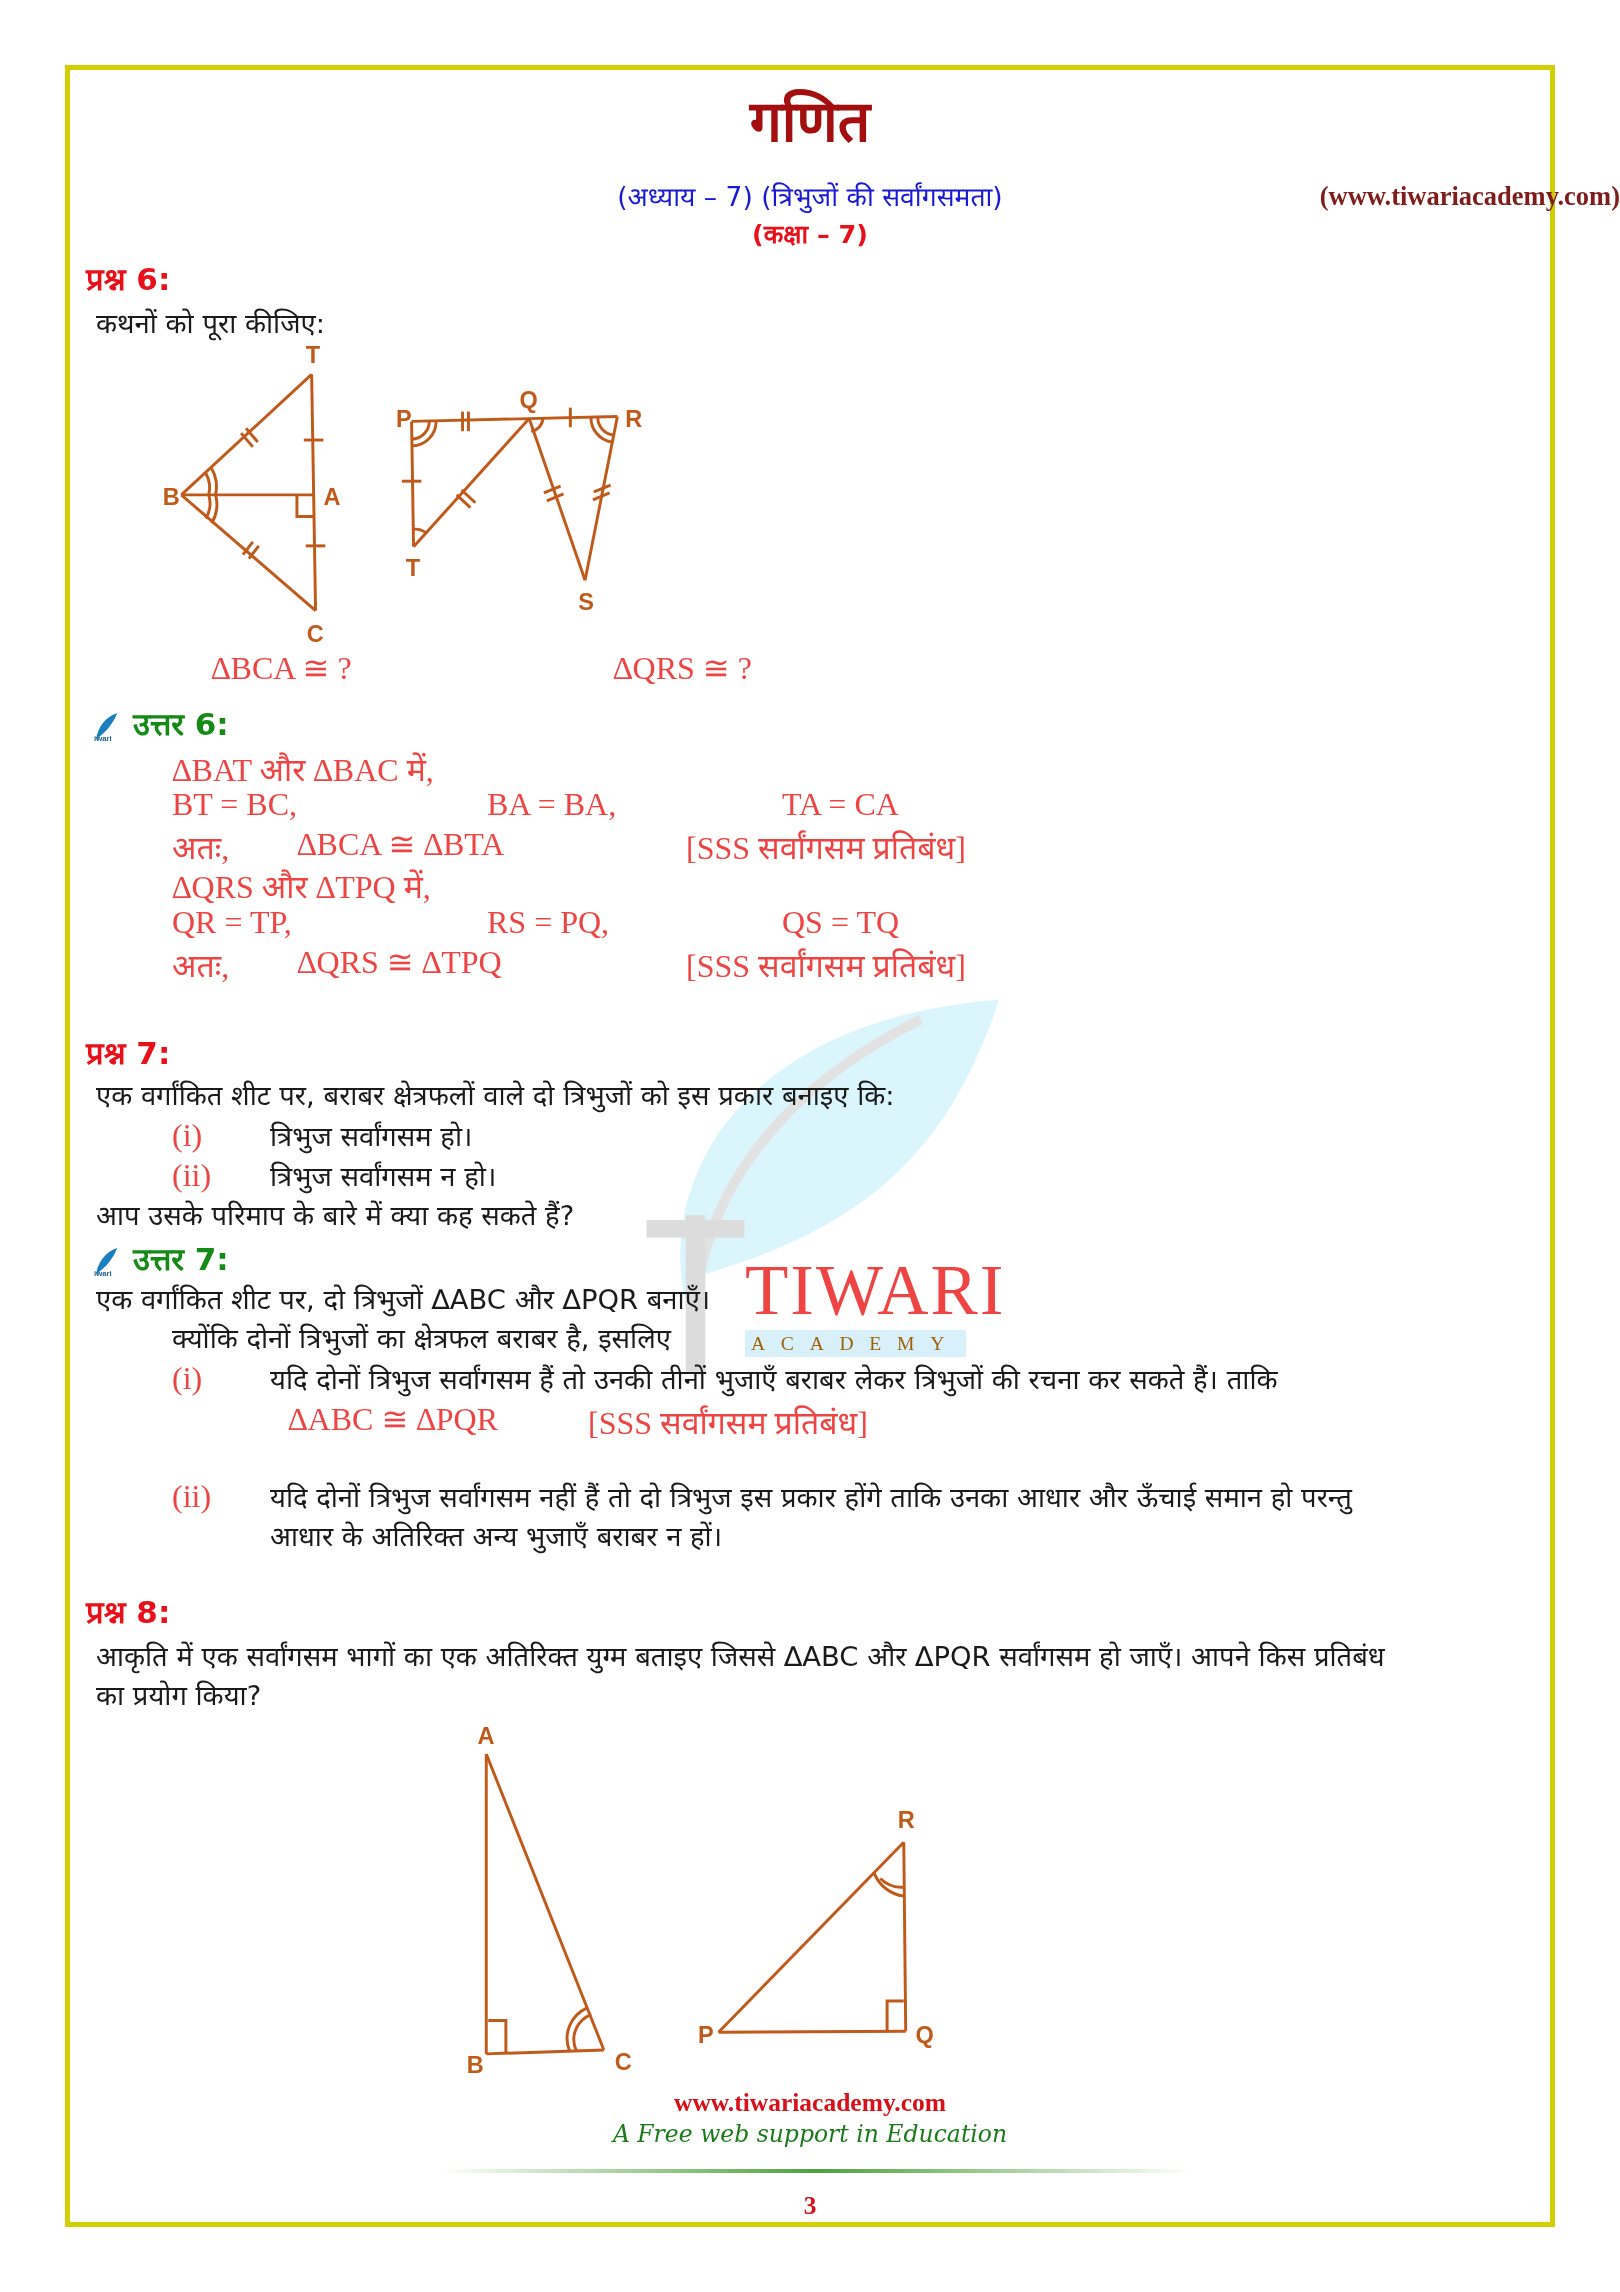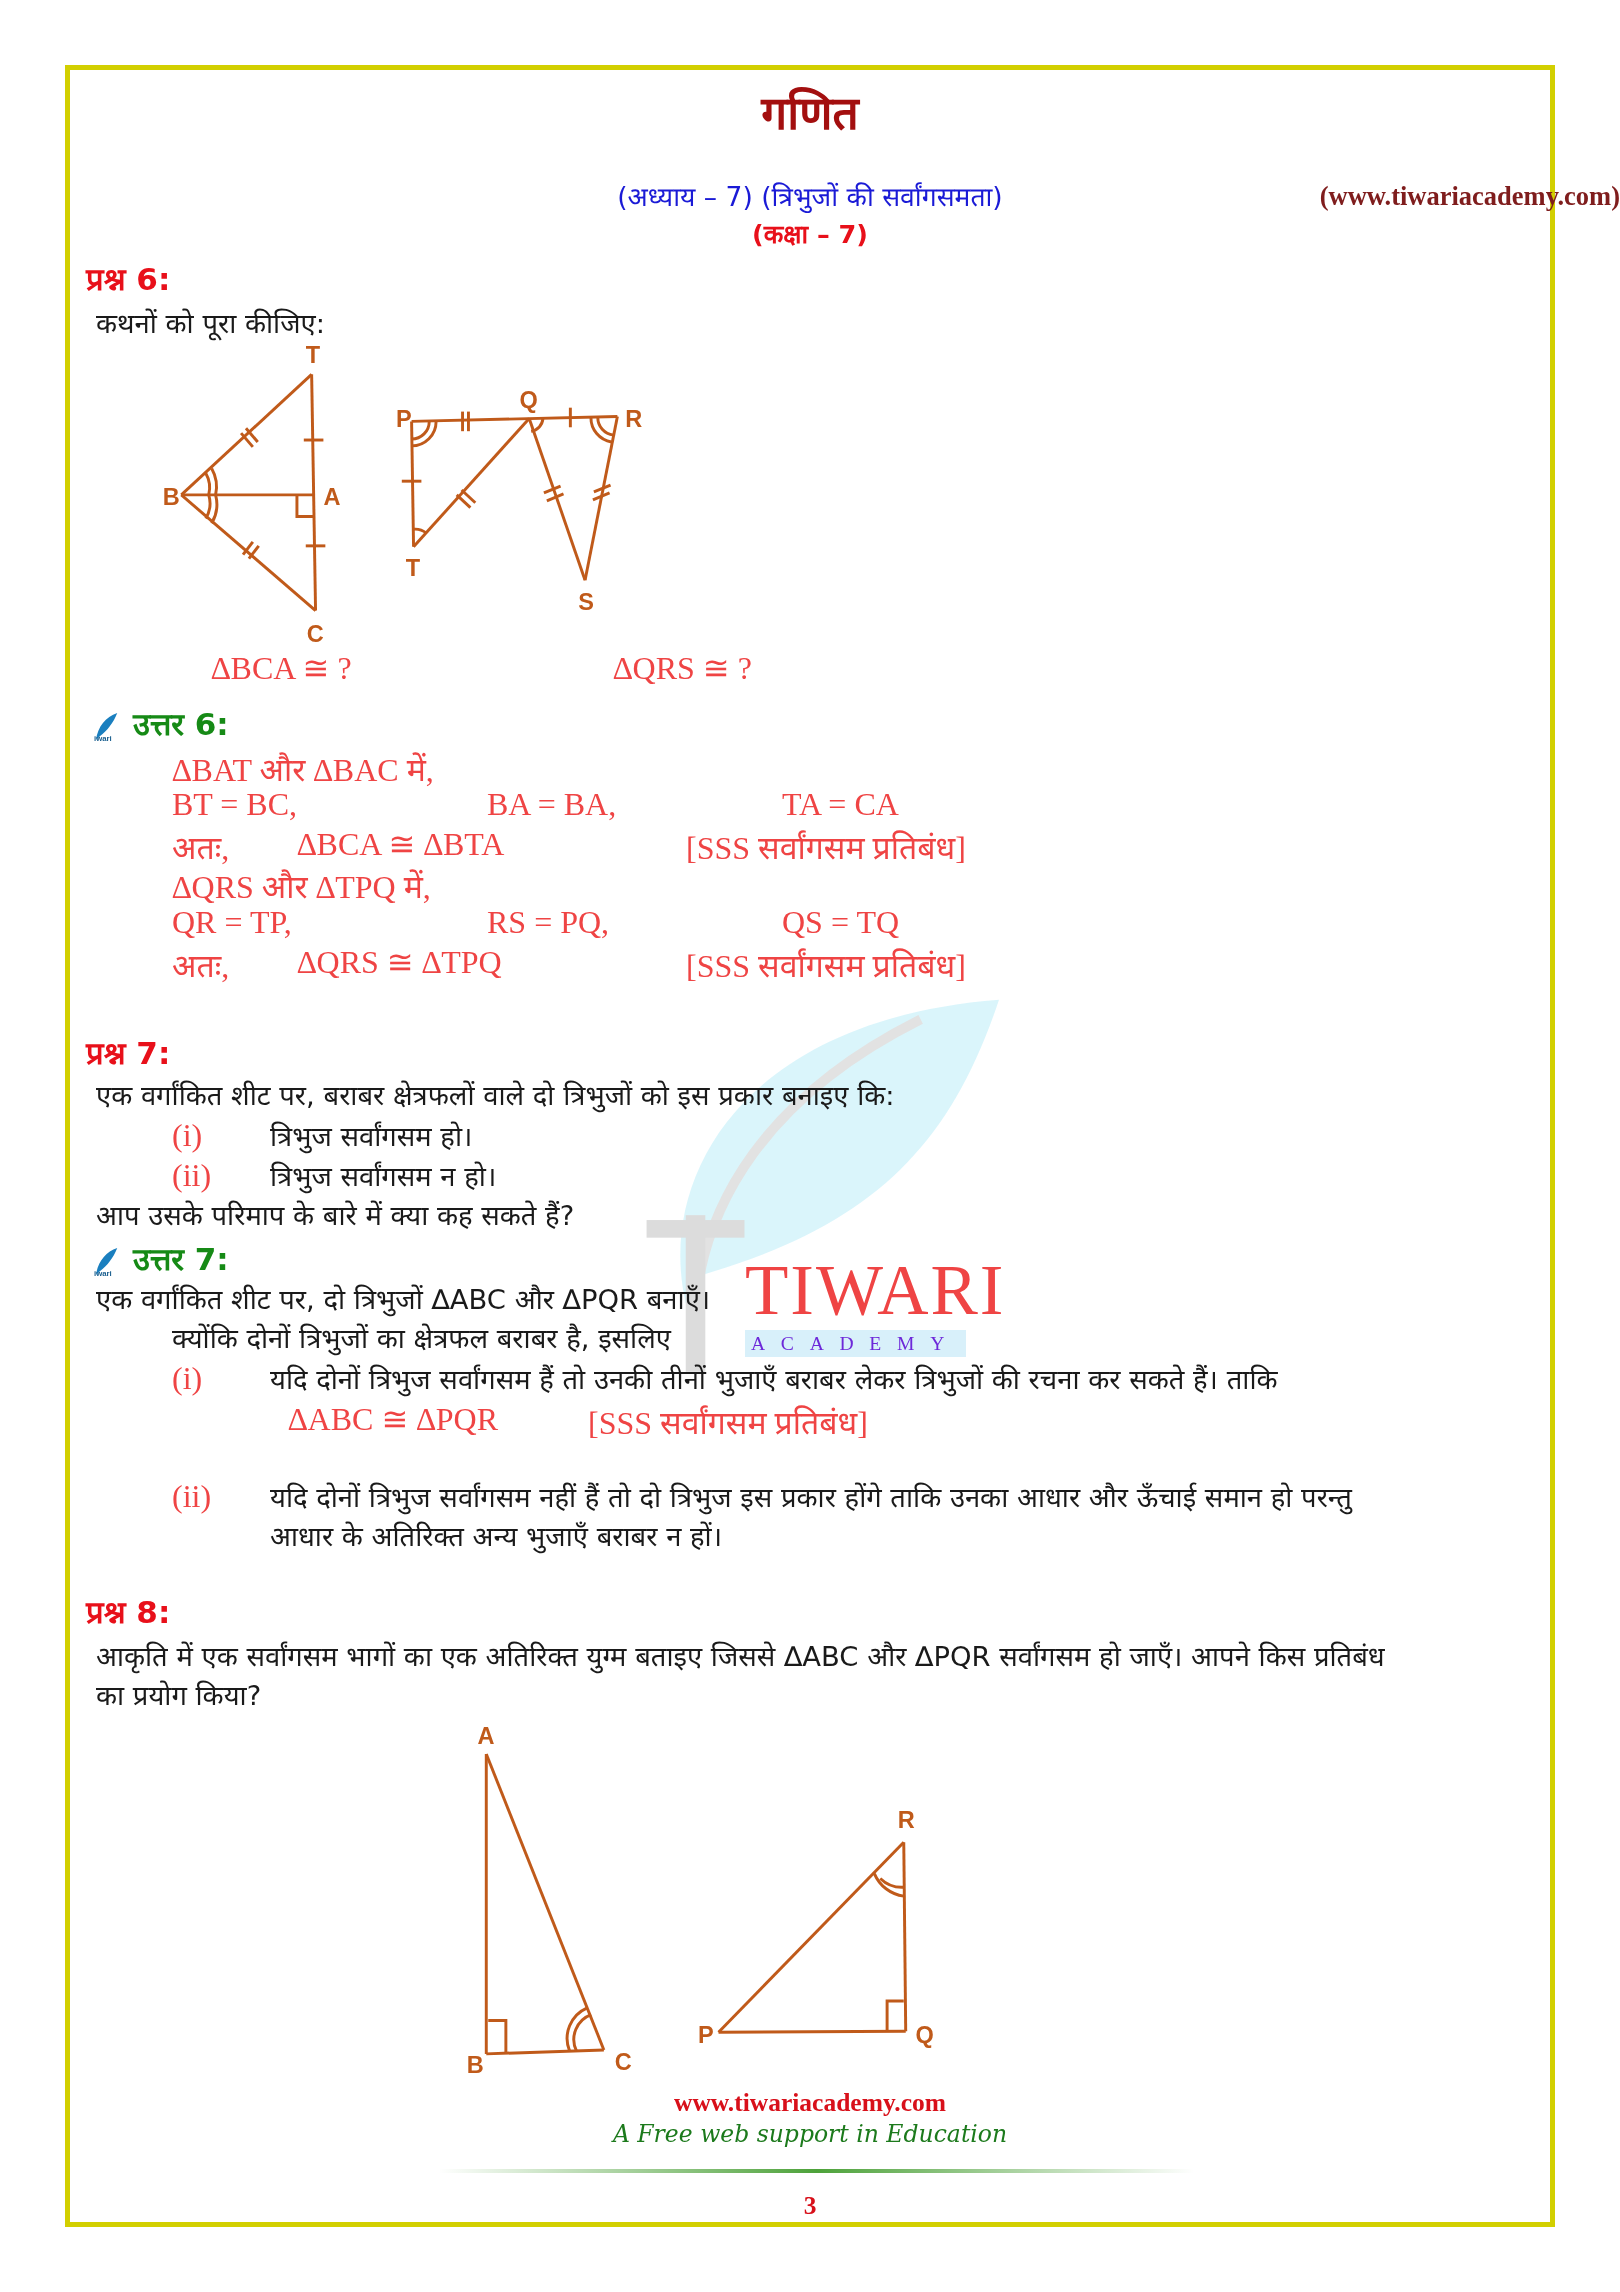--- a/index.html
+++ b/index.html
@@ -1,34 +1,34 @@
 <!DOCTYPE html>
 <html><head>
 <meta charset="utf-8">
 <style>
   html, body { margin:0; padding:0; background:#ffffff; }
   body { width:1620px; height:2293px; position:relative; overflow:hidden;
          font-family:"Liberation Serif", "DejaVu Serif", serif; color:#111; }
   .frame { position:absolute; left:65px; top:65px; width:1490px; height:2162px;
            border:5.9px solid #d2cf00; box-sizing:border-box; }
   .abs { position:absolute; white-space:nowrap; }
-  .title { left:0; width:1620px; text-align:center; top:80px; font-size:46px; font-weight:bold;
+  .title { left:0; width:1620px; text-align:center; top:80px; font-size:57px; font-weight:bold;
            color:#a30f0f; font-family:"DejaVu Sans", sans-serif; }
   .site { left:0; width:1620px; text-align:right; top:147px; font-size:26.5px; font-weight:bold; color:#7f1d1d;margin-top:34px; }
   .chapter { left:0; width:1620px; text-align:center; top:178px; font-size:26.5px; color:#1a1ad6; font-family:"DejaVu Sans", sans-serif; }
   .klass { left:0; width:1620px; text-align:center; top:216px; font-size:25.5px; color:#e8101a; font-weight:bold; font-family:"DejaVu Sans", sans-serif; }
   .qhead { font-size:31px; font-weight:bold; color:#e8101a; font-family:"DejaVu Sans", sans-serif; }
   .ahead { font-size:31px; font-weight:bold; color:#168a16; font-family:"DejaVu Sans", sans-serif; }
   .txt { font-size:27.4px; color:#1a1a1a; font-family:"DejaVu Sans", sans-serif; }
   .math { font-size:32px; color:#ef4444; font-family:"Liberation Serif", serif; }
   .lbl { font-family:"Liberation Sans", sans-serif; font-weight:bold; fill:#c05a1a; font-size:24px; }
   .watermark { position:absolute; left:627px; top:980px; width:372px; height:392px; pointer-events:none; }
   .wm-text { position:absolute; left:745px; top:1250px; font-size:71px; color:#ef4444; font-family:"Liberation Serif", serif; letter-spacing:2px; }
   .wm-band { position:absolute; left:745px; top:1330px; width:221px; height:27.4px; background:#d8f0fa;
-             color:#6d28d9; font-size:19.6px; letter-spacing:15.7px; text-align:center; font-family:"Liberation Serif", serif; line-height:27.4px; }
+             color:#a16207; font-size:19.6px; letter-spacing:15.7px; text-align:center; font-family:"Liberation Serif", serif; line-height:27.4px; }
   .pen-icon { display:inline-block; width:35px; height:31px; vertical-align:middle; margin-right:5.9px; }
   .footer-site { left:0; width:1620px; text-align:center; top:2088px; font-size:25.5px; font-weight:bold; color:#d8101a; }
   .footer-tag { left:0; width:1620px; text-align:center; top:2120px; font-size:23.5px; font-style:italic; color:#1c7a1c; font-family:"DejaVu Serif", serif; }
   .footer-rule { left:439px; top:2169px; width:755px; height:3.9px;
                  background:linear-gradient(90deg, rgba(80,160,60,0) 0%, #4da23a 50%, rgba(80,160,60,0) 100%); }
   .page-num { left:0; width:1620px; text-align:center; top:2191px; font-size:25.5px; font-weight:bold; color:#d8101a; }
 </style>
 </head>
 <body>
 

